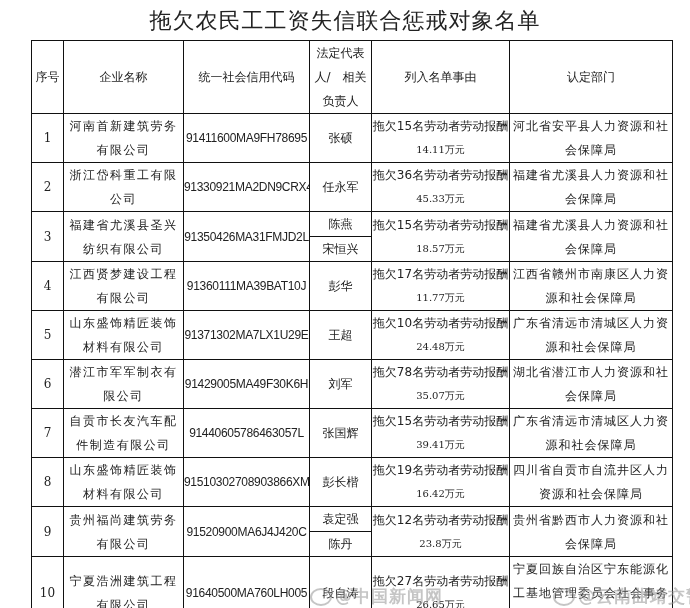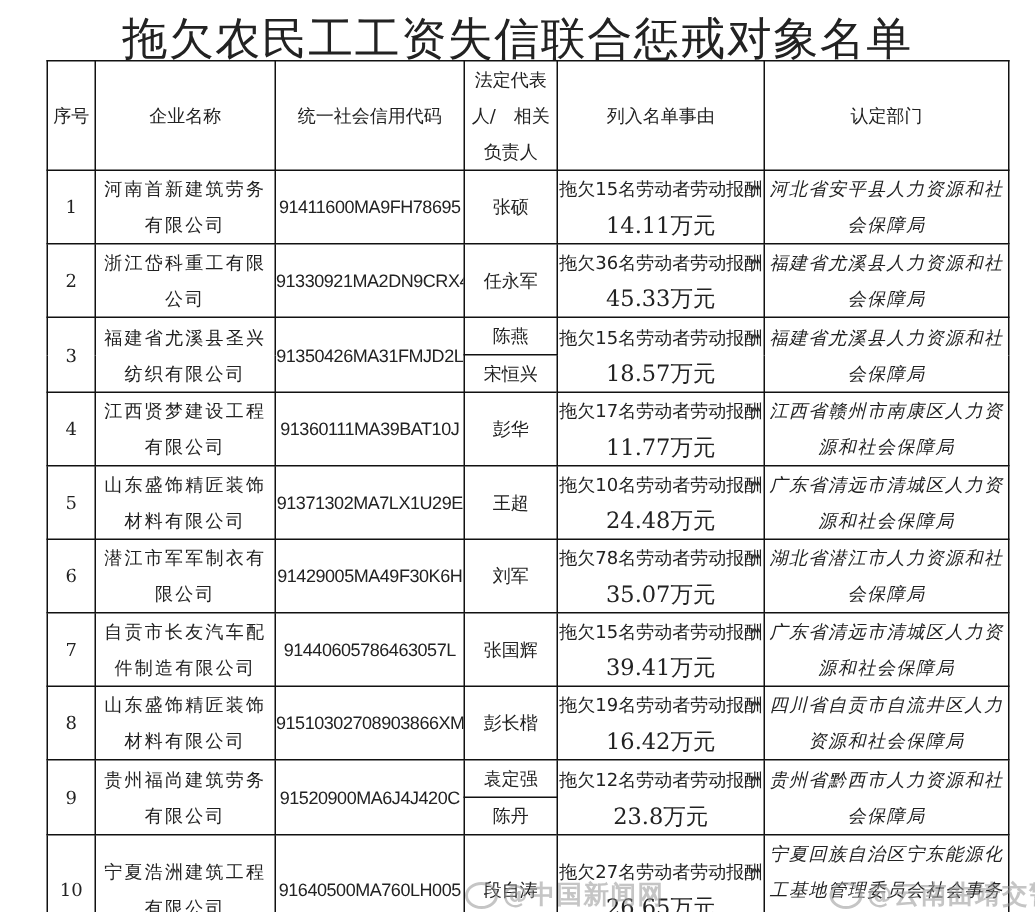--- a/index.html
+++ b/index.html
@@ -1,32 +1,32 @@
 <!DOCTYPE html>
 <html><head>
 <meta charset="utf-8">
 <style>
   html, body { margin: 0; padding: 0; background: #ffffff; }
   body { width: 690px; height: 608px; position: relative; overflow: hidden;
          font-family: "DejaVu Sans", "Liberation Sans", sans-serif; color: #222; }
   .title { position: absolute; top: 6px; left: 0; width: 690px; text-align: center;
-           font-family: Liberation Mono, monospace; font-size: 30px;
+           font-family: Liberation Mono, monospace; font-size: 22px;
            letter-spacing: 1px; color: #222; }
   table.list { position: absolute; left: 31px; top: 40px; border-collapse: collapse;
                table-layout: fixed; width: 641px; }
   table.list th, table.list td { border: 1px solid #111; padding: 0; text-align: center;
                vertical-align: middle; font-size: 12px; line-height: 24px; font-weight: normal; overflow: hidden; }
   table.list thead th { height: 70px; }
   td.seq { font-family: "DejaVu Serif", "Liberation Serif", serif; font-size: 11px; }
   td.name { letter-spacing: 1.5px; padding: 0 4px; margin-left: 16px; }
   td.code { font-family: Liberation Sans, sans-serif; font-size: 11px; letter-spacing: -0.3px; }
   td.rep { font-size: 12.5px; font-family: Liberation Serif, serif; }
   td.reason { font-size: 12px; line-height: 24px; }
-  td.reason .amt { font-family: "DejaVu Serif", "Liberation Serif", serif; font-size: 15px; }
-  td.dept { letter-spacing: 1px; padding: 0 2px; font-style: italic; }
+  td.reason .amt { font-family: "DejaVu Serif", "Liberation Serif", serif; font-size: 10px; }
+  td.dept { letter-spacing: 1px; padding: 0 2px; }
   .hdr-rep { line-height: 23px; }
   .watermark { position: absolute; font-size: 17px; color: rgba(150,150,150,0.55);
                font-weight: bold; letter-spacing: 1px; white-space: nowrap; }
   .wm-icon { display: inline-block; width: 18px; height: 14px; border: 2px solid rgba(150,150,150,0.55);
              border-radius: 50%; vertical-align: middle; margin-right: 3px; }
 </style>
 </head>
 <body>
 
 <div class="title">拖欠农民工工资失信联合惩戒对象名单</div>

